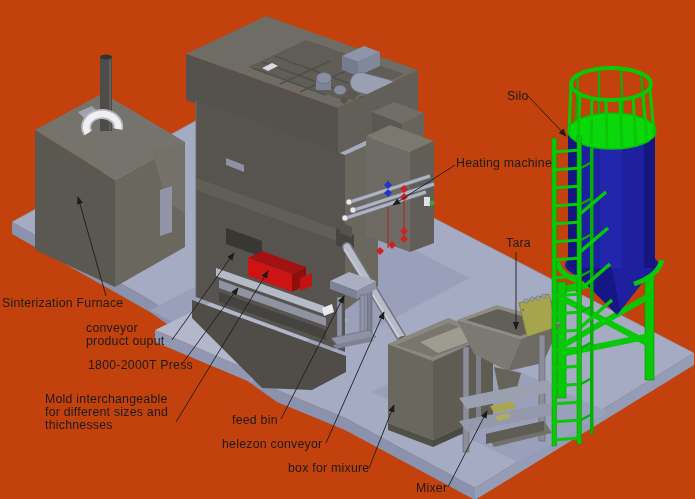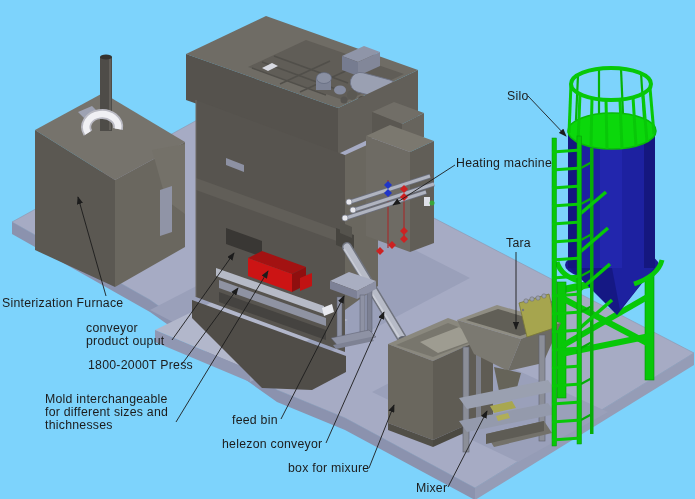--- a/index.html
+++ b/index.html
@@ -1,16 +1,16 @@
 <!DOCTYPE html>
 <html><head>
 <meta charset="utf-8">
 <style>
   html,body{margin:0;padding:0;background:#ffffff;}
-  .stage{width:695px;height:499px;position:relative;background:#7dd3fc;overflow:hidden;}
+  .stage{width:695px;height:499px;position:relative;background:#c2410c;overflow:hidden;}
   svg{display:block;}
   text.lbl{font-family:"Liberation Sans",sans-serif;font-size:12.3px;letter-spacing:.25px;fill:#1c1c1c;}
   .leader{stroke:#1c1c1c;stroke-width:.9;fill:none;}
 </style>
 </head>
 <body>
 
 <div class="stage">
 <svg width="695" height="499" viewBox="0 0 695 499">
   <defs>

